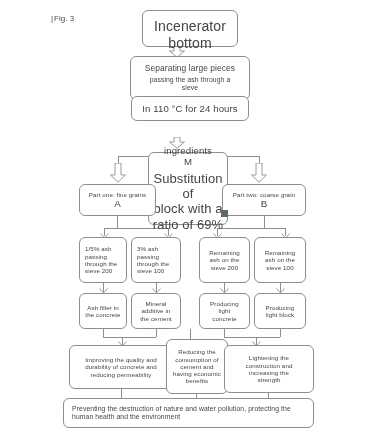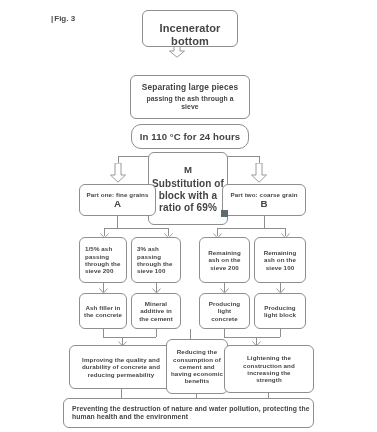--- a/index.html
+++ b/index.html
@@ -5,21 +5,21 @@
   html,body{margin:0;padding:0;}
   body{
     width:377px;height:432px;
     background:#ffffff;
     font-family:"Liberation Sans", sans-serif;
     color:#3a3a3a;
     overflow:hidden;
     position:relative;
     -webkit-font-smoothing:antialiased;
   }
-  #canvas{position:absolute;left:0;top:0;width:377px;height:384px;font-weight:bold;}
+  #canvas{position:absolute;left:0;top:0;width:377px;height:384px;}
 
   .box{
     position:absolute;
     box-sizing:border-box;
     border:1px solid #8e8e8e;
     border-radius:6px;
     background:#ffffff;
     display:flex;
     flex-direction:column;
     align-items:center;
@@ -29,22 +29,22 @@
     letter-spacing:.1px;
     line-height:1.18;
     padding:1px 2px;
     z-index:3;
   }
   .box .ln{display:block;width:100%;}
 
   
   .t7{font-size:6.2px;}
   .t75{font-size:6.8px;}
-  .t8{font-size:10px;}
-  .t85{font-size:11px;margin-top:12px;}
+  .t8{font-size:13px;}
+  .t85{font-size:14px;margin-top:12px;}
   .t9{font-size:8.4px;}
   .t10{font-size:9.6px;}
   .big{font-size:9.8px;}
   .gap{margin-top:3px;}
 
   .figlabel{
     position:absolute;
     font-size:8px;
     color:#4a4a4a;
     z-index:5;
@@ -83,43 +83,44 @@
   <div class="box" style="left:142px;top:10px;width:96px;height:37px;">
     <span class="ln t85">Incenerator bottom</span>
   </div>
 
   <div class="barrow" style="left:168px;top:46px;">
     <svg width="18" height="12" viewBox="0 0 18 12">
       <path d="M6 0 L6 5 L1.5 5 L9 11.2 L16.5 5 L12 5 L12 0 Z" fill="#ffffff" stroke="#8e8e8e" stroke-width="0.9"></path>
     </svg>
   </div>
 
-  <div class="box" style="left:130px;top:75px;width:120px;height:44px;">
+  <div class="box" style="left:130px;top:56px;width:120px;height:44px;">
     <span class="ln t9">Separating large pieces</span>
     <span class="ln t75 gap">passing the ash through a</span>
     <span class="ln t75">sieve</span>
   </div>
 
   <div class="barrow" style="left:168px;top:100px;">
     <svg width="18" height="12" viewBox="0 0 18 12">
       <path d="M6 0 L6 5 L1.5 5 L9 11.2 L16.5 5 L12 5 L12 0 Z" fill="#ffffff" stroke="#8e8e8e" stroke-width="0.9"></path>
     </svg>
   </div>
 
-  <div class="box" style="left:131px;top:124px;width:118px;height:25px;border-radius:10px;">
+  <div class="box" style="left:131px;top:96px;width:118px;height:25px;">
     <span class="ln t10">In 110 °C for 24 hours</span>
   </div>
 
   <div class="barrow" style="left:168px;top:137px;">
     <svg width="18" height="12" viewBox="0 0 18 12">
       <path d="M6 0 L6 5 L1.5 5 L9 11.2 L16.5 5 L12 5 L12 0 Z" fill="#ffffff" stroke="#8e8e8e" stroke-width="0.9"></path>
     </svg>
   </div>
 
   <div class="box" style="left:148px;top:152px;width:80px;height:73px;">
+    <span class="ln t10">ingredients</span>
     <span class="ln t10">M</span>
     <span class="ln t8 gap">Substitution of</span>
     <span class="ln t8">block with a</span>
     <span class="ln t8">ratio of 69%</span>
   </div>
 
   <div class="hline" style="left:118px;top:156px;width:142px;"></div>
   <div class="vline" style="left:118px;top:156px;height:24px;"></div>
   <div class="vline" style="left:259px;top:156px;height:24px;"></div>
 

